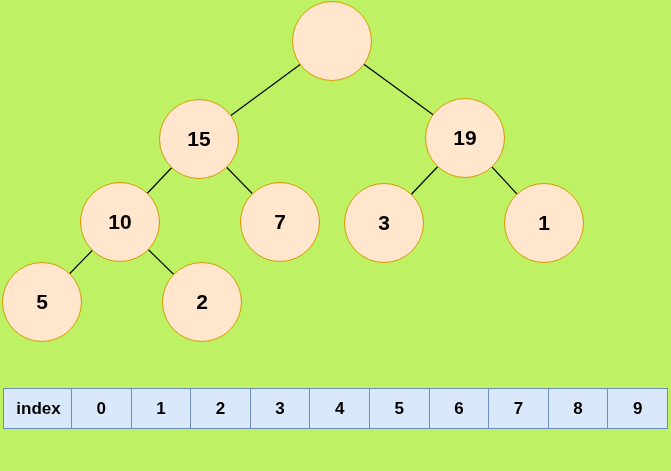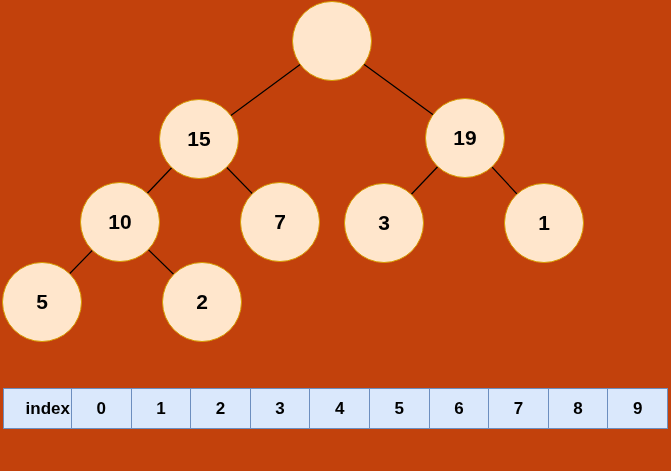--- a/index.html
+++ b/index.html
@@ -5,21 +5,21 @@
   html, body {
     margin: 0;
     padding: 0;
     background: #ffffff;
     font-family: "Liberation Sans", sans-serif;
   }
   .canvas {
     position: relative;
     width: 671px;
     height: 471px;
-    background: #c2410c;
+    background: #bef264;
     overflow: hidden;
     text-decoration: underline;
   }
   svg.edges {
     position: absolute;
     left: 0;
     top: 0;
     width: 671px;
     height: 360px;
   }
@@ -55,21 +55,21 @@
     height: 40px;
     background: #dae8fc;
     border: 1.5px solid #6c8ebf;
     font-size: 17px;
     font-weight: bold;
     color: #000000;
     text-align: center;
     overflow: hidden;
   }
   table.array-table td.rowhead {
-    text-align: right;
+    text-align: center;
     padding-left: 3px;
   }
 </style>
 </head>
 <body>
 
 <div class="canvas">
 
   <svg class="edges" viewBox="0 0 671 360" aria-hidden="true">
     <line x1="332" y1="41" x2="199" y2="139"></line>

